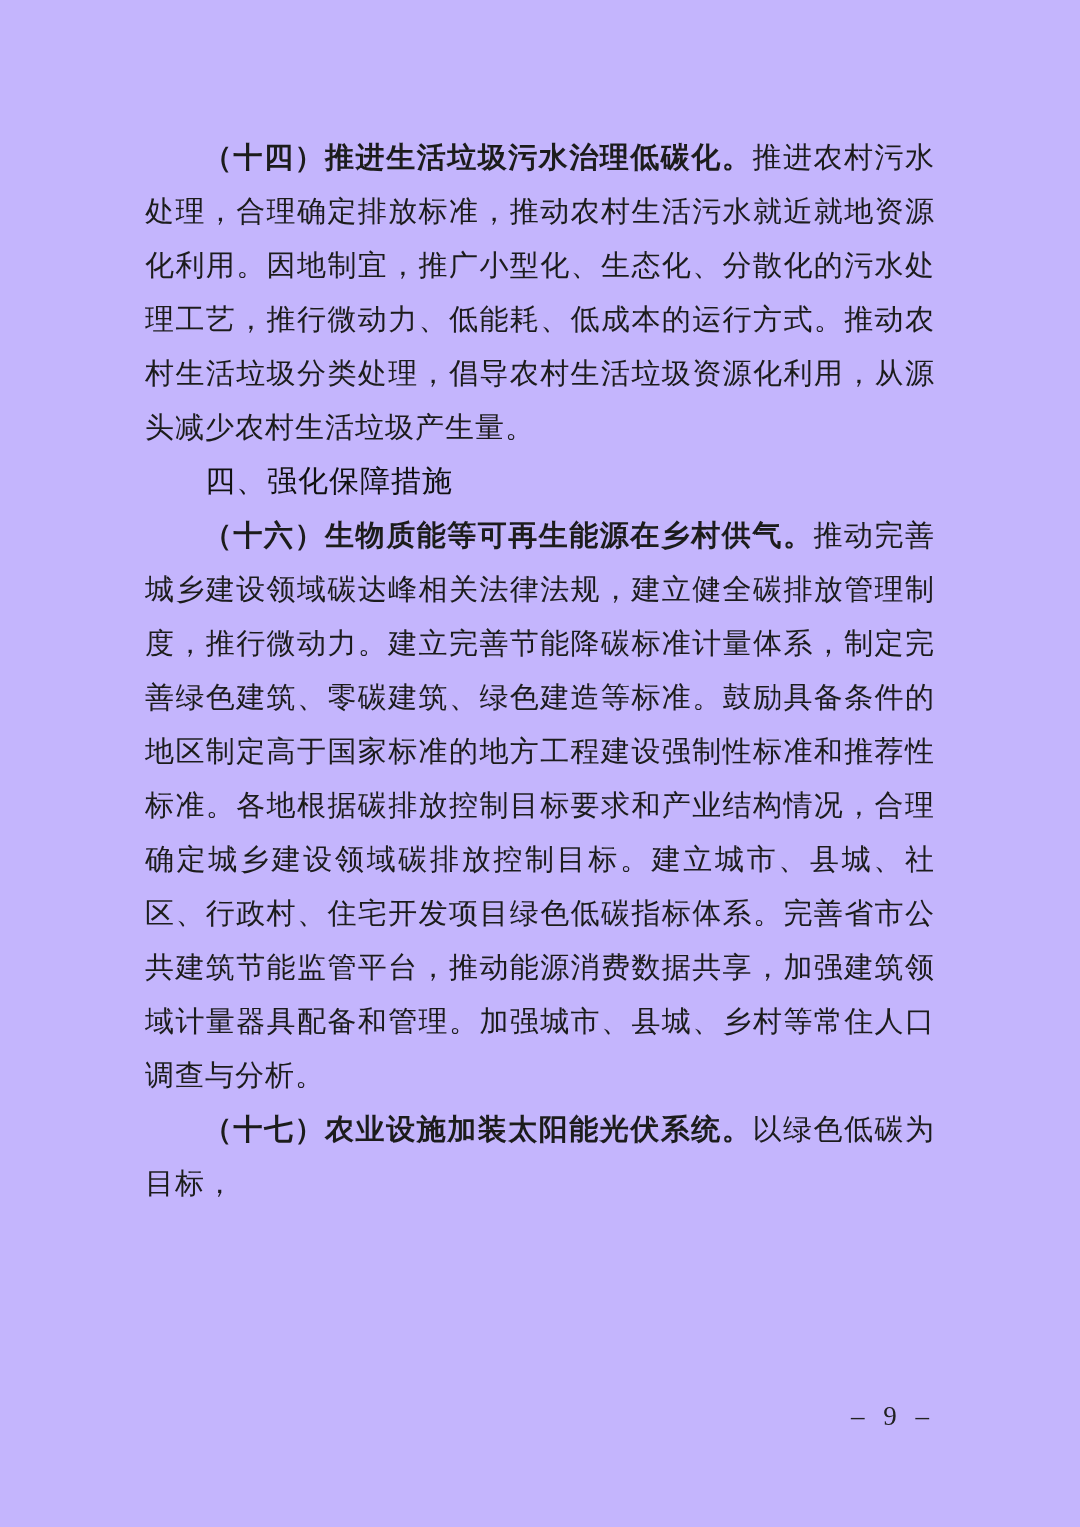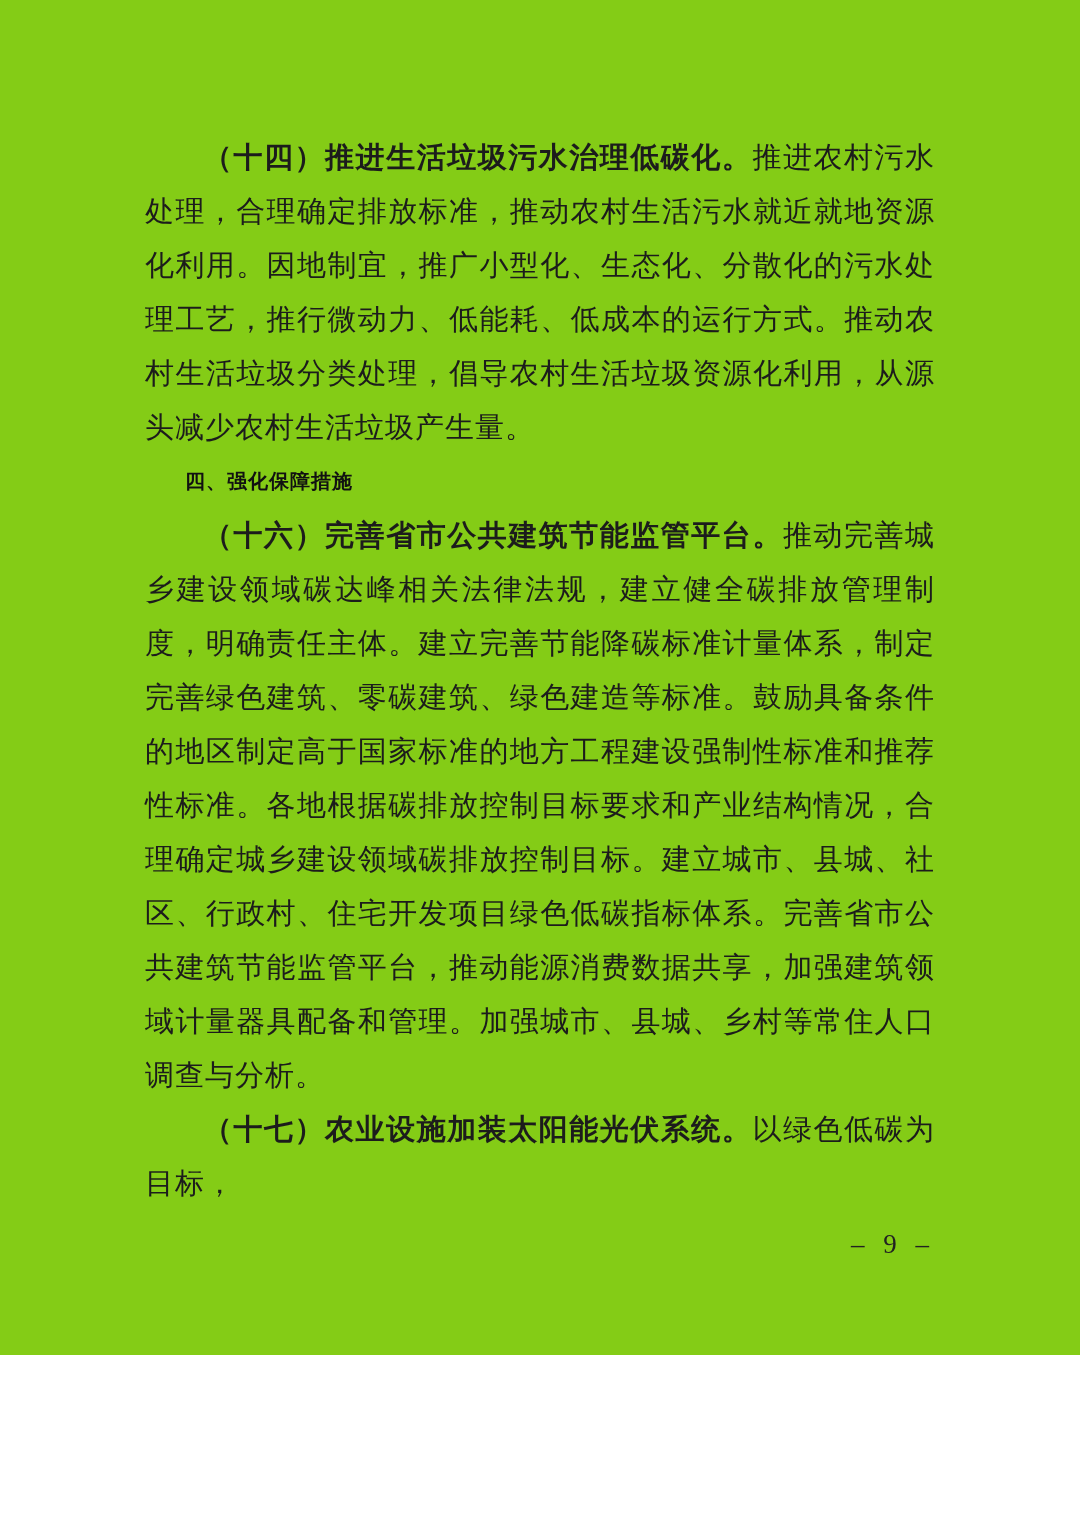--- a/index.html
+++ b/index.html
@@ -3,22 +3,22 @@
 <meta charset="utf-8">
 <style>
   html, body {
     margin: 0;
     padding: 0;
     background: #ffffff;
   }
   .page {
     position: relative;
     width: 1080px;
-    height: 1355px;
-    background: #84cc16;
+    height: 1527px;
+    background: #c4b5fd;
     overflow: hidden;
     font-family: "Liberation Serif", "DejaVu Serif", serif;
     color: #1c1c1c;
   }
   .content {
     position: absolute;
     top: 130px;
     left: 145px;
     width: 790px;
   }
@@ -30,22 +30,22 @@
     text-align: justify;
     text-justify: inter-character;
     text-indent: 2em;
   }
   .para .lead {
     font-weight: 700;
   }
   .section-heading {
     margin: 0;
     font-family: "Liberation Sans", "DejaVu Sans", sans-serif;
-    font-weight: 700;
-    font-size: 20px;
+    font-weight: 400;
+    font-size: 30px;
     line-height: 54px;
     letter-spacing: 1px;
     text-indent: 2em;
     color: #111111;
   }
   .page-number {
     position: absolute;
     right: 145px;
     bottom: 95px;
     font-size: 27px;
@@ -58,20 +58,20 @@
 <body>
 
 <div class="page">
   <div class="content">
 
     <p class="para"><span class="lead">（十四）推进生活垃圾污水治理低碳化。</span><span>推进农村污水处理，合理确定排放标准，推动农村生活污水就近就地资源化利用。因地制宜，推广小型化、生态化、分散化的污水处理工艺，推行微动力、低能耗、低成本的运行方式。推动农村生活垃圾分类处理，倡导农村生活垃圾资源化利用，从源头减少农村生活垃圾产生量。</span></p>
 
 
     <h2 class="section-heading">四、强化保障措施</h2>
 
-    <p class="para"><span class="lead">（十六）完善省市公共建筑节能监管平台。</span><span>推动完善城乡建设领域碳达峰相关法律法规，建立健全碳排放管理制度，明确责任主体。建立完善节能降碳标准计量体系，制定完善绿色建筑、零碳建筑、绿色建造等标准。鼓励具备条件的地区制定高于国家标准的地方工程建设强制性标准和推荐性标准。各地根据碳排放控制目标要求和产业结构情况，合理确定城乡建设领域碳排放控制目标。建立城市、县城、社区、行政村、住宅开发项目绿色低碳指标体系。完善省市公共建筑节能监管平台，推动能源消费数据共享，加强建筑领域计量器具配备和管理。加强城市、县城、乡村等常住人口调查与分析。</span></p>
+    <p class="para"><span class="lead">（十六）生物质能等可再生能源在乡村供气。</span><span>推动完善城乡建设领域碳达峰相关法律法规，建立健全碳排放管理制度，推行微动力。建立完善节能降碳标准计量体系，制定完善绿色建筑、零碳建筑、绿色建造等标准。鼓励具备条件的地区制定高于国家标准的地方工程建设强制性标准和推荐性标准。各地根据碳排放控制目标要求和产业结构情况，合理确定城乡建设领域碳排放控制目标。建立城市、县城、社区、行政村、住宅开发项目绿色低碳指标体系。完善省市公共建筑节能监管平台，推动能源消费数据共享，加强建筑领域计量器具配备和管理。加强城市、县城、乡村等常住人口调查与分析。</span></p>
 
     <p class="para"><span class="lead">（十七）农业设施加装太阳能光伏系统。</span><span>以绿色低碳为目标，</span></p>
 
   </div>
 
   <div class="page-number">– 9 –</div>
 </div>
 
 </body></html>

